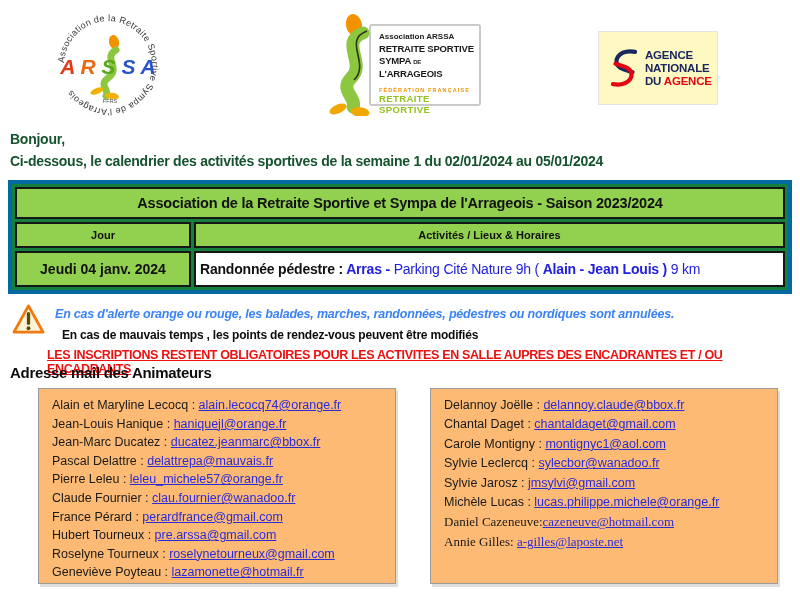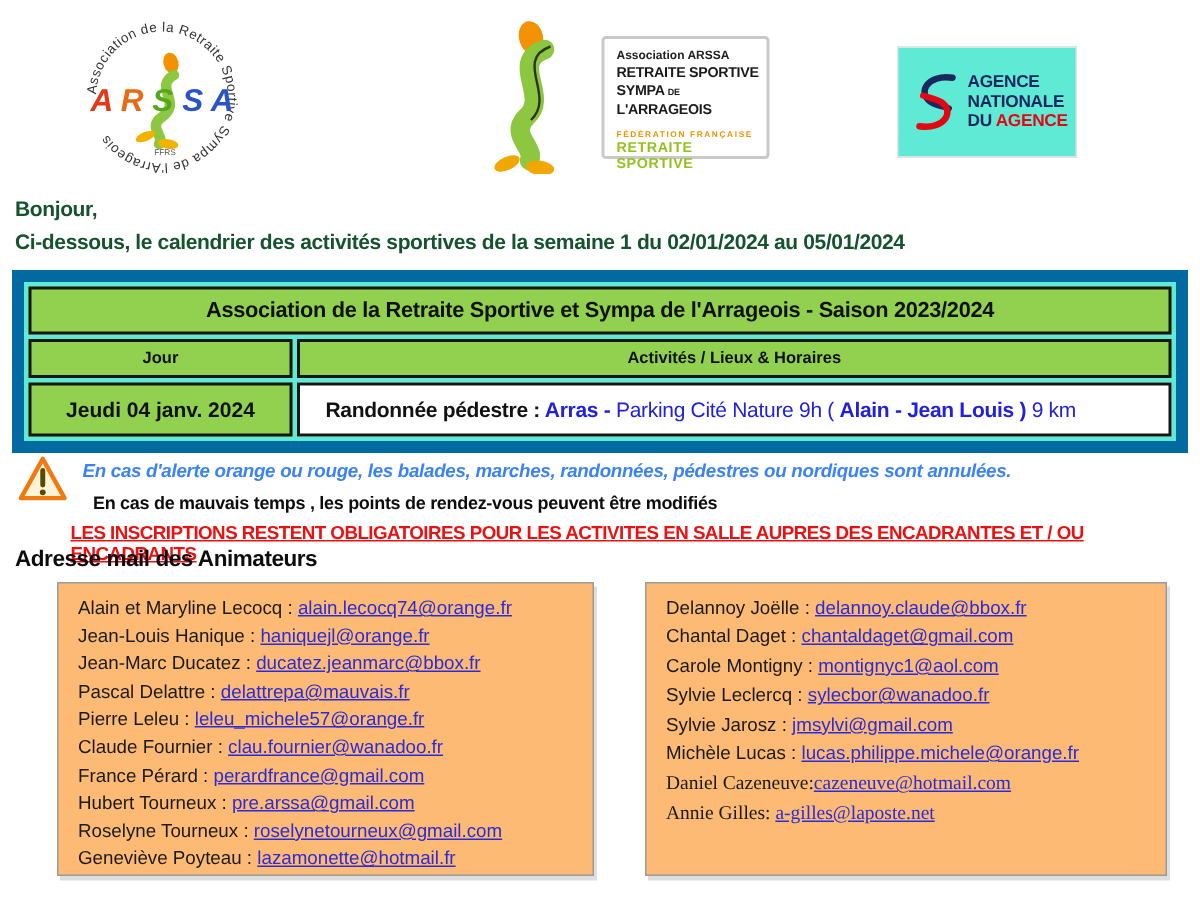--- a/index.html
+++ b/index.html
@@ -8,51 +8,50 @@
     position:relative; width:800px; height:613px; background:#fff;
     font-family:"Liberation Sans", sans-serif; overflow:hidden; margin:0 auto;
   }
   
   .arssa-logo { position:absolute; left:52px; top:10px; width:112px; height:110px; }
   .ffrs-logo  { position:absolute; left:327px; top:12px; width:156px; height:104px; }
   .ffrs-card  {
     position:absolute; left:42px; top:12px; width:112px; height:82px;
     background:#fff; border:2px solid #c9c9c9; border-radius:3px;
     padding:6px 4px 16px 8px;
-    margin-left:32px;
   }
   .ffrs-assoc { font-size:8px;  font-weight:bold; color:#222; margin-bottom:2px; }
   .ffrs-name  { font-size:9.5px; font-weight:bold; color:#1a1a1a; letter-spacing:-0.2px; line-height:11.5px; }
   .ffrs-de    { font-size:6px; }
   .ffrs-fed   { font-size:5.5px; font-weight:bold; color:#f39200; letter-spacing:1.1px; margin-top:7px; }
   .ffrs-fed2  { font-size:9.5px; font-weight:bold; color:#95c11f; letter-spacing:0.4px; }
   .ffrs-figure{ position:absolute; left:0; top:0; width:52px; height:104px; }
   .ans-logo {
     position:absolute; left:598px; top:31px; width:120px; height:74px;
-    background:#5eead4; border:1px solid #e3e3e3;
+    background:#fef9c3; border:1px solid #e3e3e3;
     display:flex; align-items:center; gap:4px; padding:6px 4px 6px 8px;
   }
   .ans-mark { width:34px; height:46px; flex:0 0 auto; }
   .ans-text { line-height:13px; font-weight:bold; font-size:11.5px; letter-spacing:-0.2px; color:var(--navy); }
   .ans-sport{ color:var(--ansred); }
   
   .greeting { position:absolute; left:10px; top:128px; width:780px; color:#14532d;
               font-weight:bold; font-size:14px; letter-spacing:-0.25px; line-height:22px; }
   
   .sched { position:absolute; left:8px; top:180px; width:784px;
-           border-collapse:separate; border-spacing:3px; border:8px solid #0369a1; background:#5eead4; }
+           border-collapse:separate; border-spacing:3px; border:4px solid #0369a1; background:#15803d; }
   .sched td { border:2px solid #161616; }
   .sched .title-cell { background:var(--green); height:32px; text-align:center; vertical-align:middle;
            font-weight:bold; font-size:14.5px; letter-spacing:-0.2px; color:#111; }
   .sched .head-cell  { background:var(--green); height:26px; text-align:center; vertical-align:middle;
            font-weight:bold; font-size:11px; color:#111; }
   .sched .day-col { width:176px; }
   .sched .day-cell { background:var(--green); height:36px; text-align:center; vertical-align:middle;
            font-weight:bold; font-size:14px; color:#111; }
-  .sched .act-cell { background:#fff; vertical-align:middle; padding-left:17px;
+  .sched .act-cell { background:#fff; vertical-align:middle; padding-left:4px;
            font-size:14px; letter-spacing:-0.2px; white-space:nowrap; }
   .k-bk { color:#111; font-weight:bold; }
   .k-bb { color:var(--blue); font-weight:bold; }
   .k-bl { color:var(--blue); }
   
   .warn-icon { position:absolute; left:12px; top:303px; width:33px; height:32px; }
   .alert-1 { position:absolute; left:55px; top:307px; width:740px; color:#3b82f6;
              font-weight:bold; font-style:italic; font-size:12.5px; letter-spacing:-0.2px; }
   .alert-2 { position:absolute; left:62px; top:328px; width:700px; color:#0d0d0d;
              font-weight:bold; font-size:12px; letter-spacing:-0.2px; }

